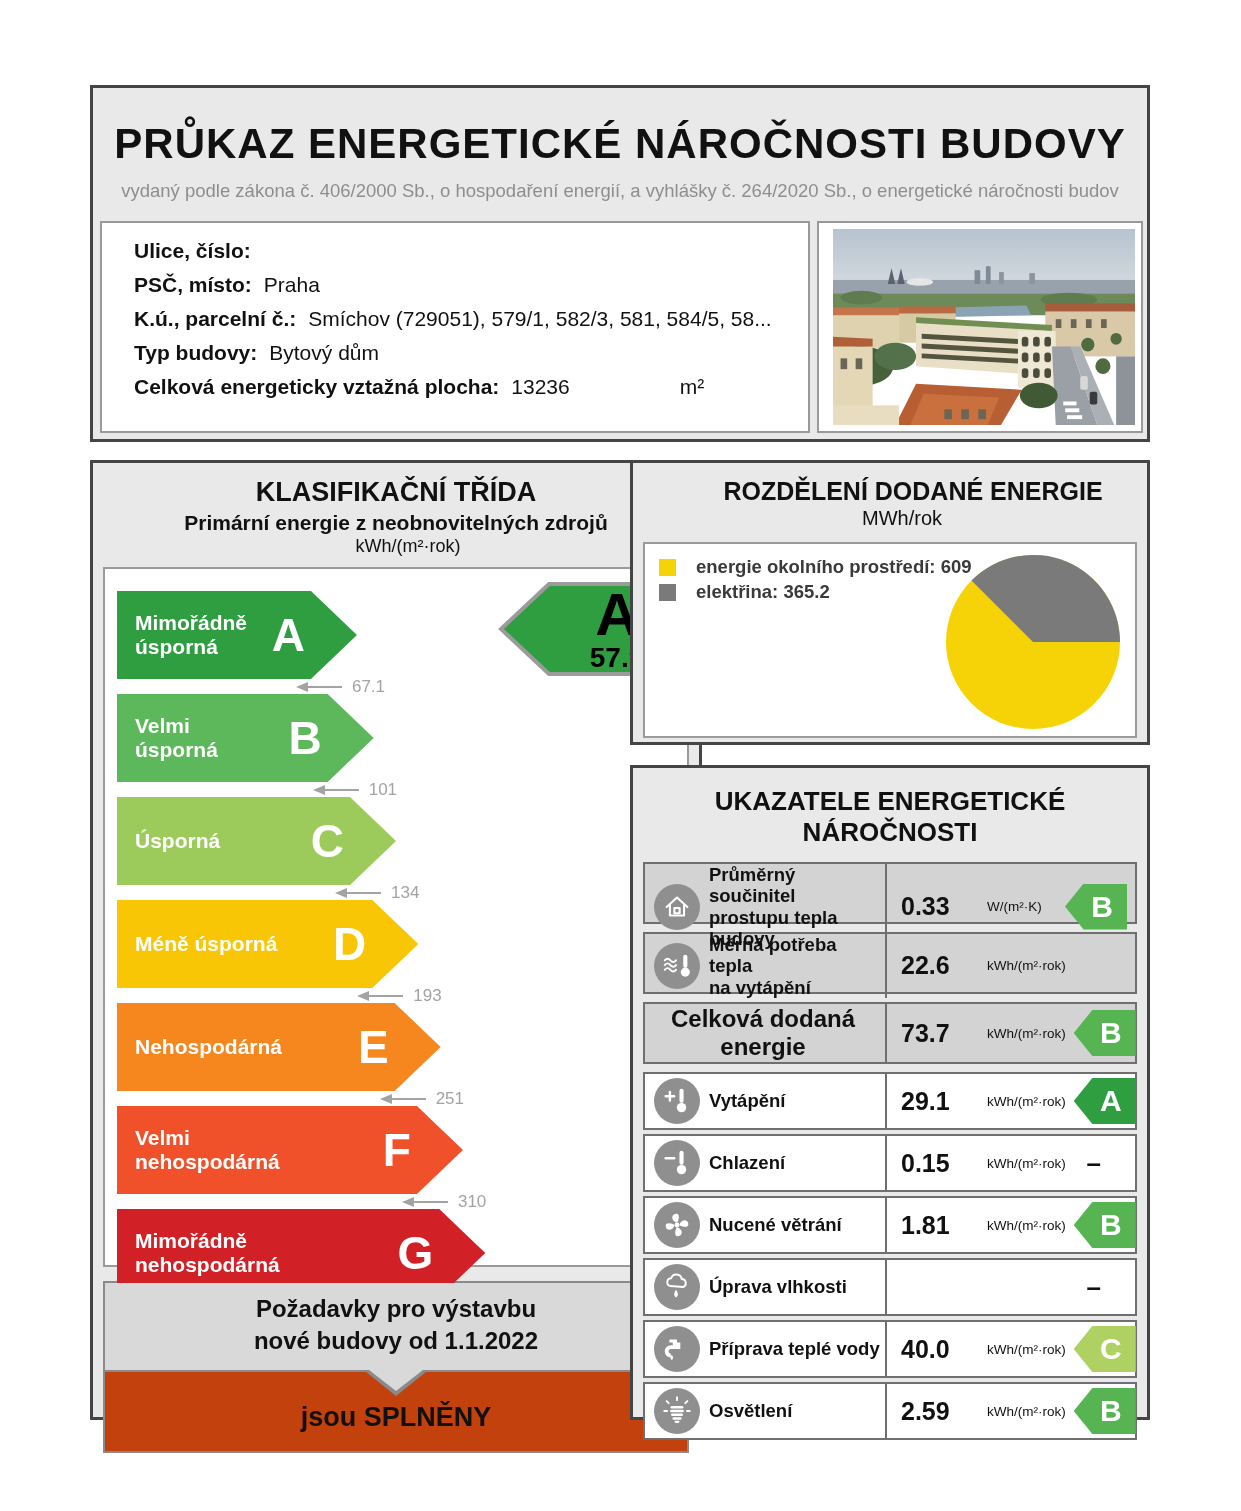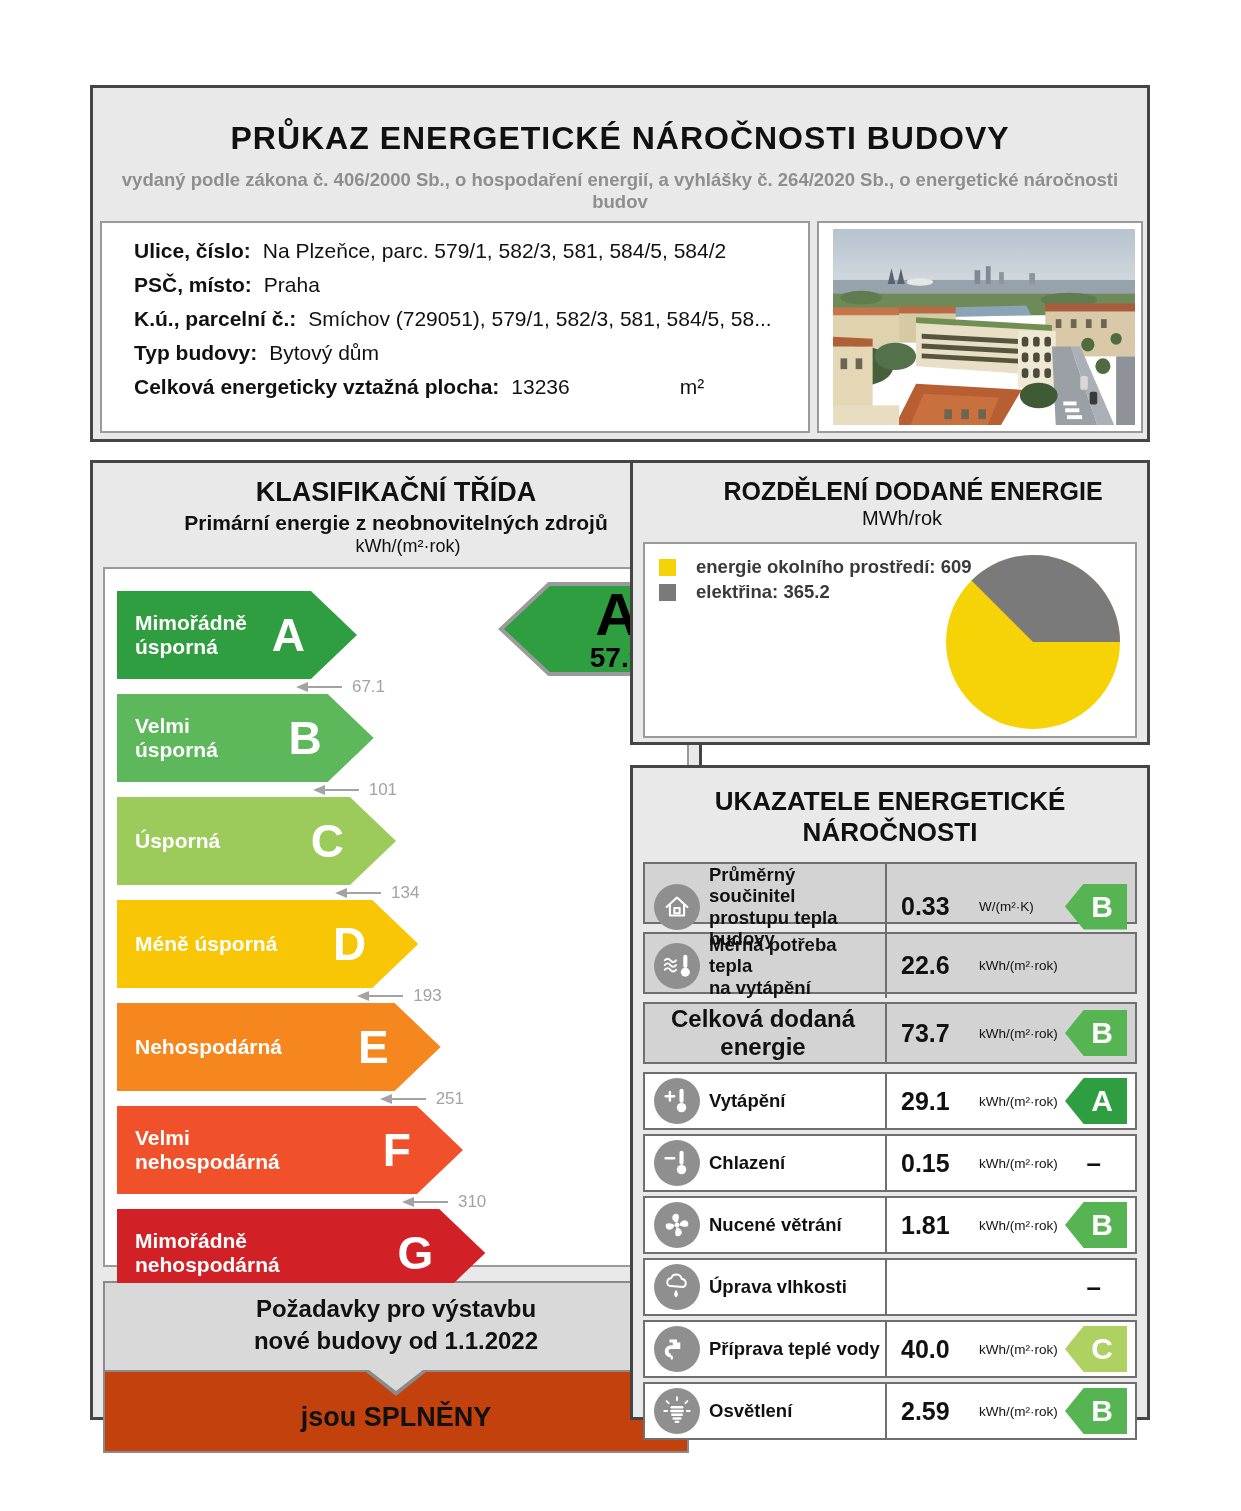--- a/index.html
+++ b/index.html
@@ -2,22 +2,22 @@
 <html><head>
 <meta charset="utf-8">
 <style>
   html,body{margin:0;padding:0;background:#fff;}
   body{width:1241px;height:1511px;position:relative;font-family:"Liberation Sans",sans-serif;color:#111;}
   .panel{position:absolute;background:#e9e9e9;border:3px solid #454545;box-sizing:border-box;}
   .whitebox{background:#fff;border:2px solid #9a9a9a;box-sizing:border-box;}
 
   
   #header-box{left:90px;top:85px;width:1060px;height:357px;}
-  .header-title{text-align:center;font-weight:bold;font-size:32px;letter-spacing:1px;margin-top:32px;}
-  .header-subtitle{text-align:center;font-weight:bold;font-size:18.5px;color:#8e8e8e;margin-top:12px;}
+  .header-title{text-align:center;font-weight:bold;font-size:42px;letter-spacing:1px;margin-top:32px;}
+  .header-subtitle{text-align:center;font-weight:normal;font-size:18.5px;color:#8e8e8e;margin-top:12px;}
   .address-box{position:absolute;left:7px;top:133px;width:710px;height:212px;padding:16px 0 0 32px;}
   .addr-row{font-size:21px;margin-bottom:10px;display:flex;align-items:baseline;}
   .addr-label{font-weight:bold;margin-right:12px;white-space:nowrap;}
   .addr-unit{margin-left:110px;}
   .photo-box{position:absolute;left:724px;top:133px;width:326px;height:212px;padding:6px 6px 6px 14px;}
   .photo-box svg{display:block;width:100%;height:100%;}
 
   
   #class-panel{left:90px;top:460px;width:612px;height:960px;}
   .panel-title{text-align:center;font-weight:bold;font-size:27px;margin-top:14px;}
@@ -50,39 +50,38 @@
 
   
   #ind-panel{left:630px;top:765px;width:520px;height:655px;padding:0 10px;}
   .ind-title{text-align:center;font-weight:bold;font-size:26px;margin:18px 0 14px;}
   .ind-row{border:2px solid #6f6f6f;background:#fff;display:grid;grid-template-columns:64px 1fr 250px;align-items:center;height:58px;margin-bottom:4px;box-sizing:border-box;}
   .ind-row.gray{background:#d3d3d3;height:62px;margin-bottom:8px;}
   .ind-row.total{grid-template-columns:1fr 250px;}
   .icon-circle{width:46px;height:46px;border-radius:50%;background:#8f8f8f;margin-left:9px;display:flex;align-items:center;justify-content:center;}
   .ind-label{font-weight:bold;font-size:18.5px;line-height:1.15;padding-right:4px;}
   .ind-row.total .ind-label{font-size:24px;text-align:center;}
-  .val-cell{border-left:2px solid #6f6f6f;align-self:stretch;display:flex;align-items:center;padding:0 8px 0 14px;box-sizing:border-box;}
+  .val-cell{border-left:2px solid #6f6f6f;align-self:stretch;display:flex;align-items:center;padding:0 8px 0 14px;box-sizing:border-box;gap:8px;}
   .val{font-weight:bold;font-size:25px;width:78px;flex:0 0 auto;}
   .unit{font-size:13.5px;flex:1;}
   .badge{width:62px;height:46px;flex:0 0 auto;clip-path:polygon(0 50%,30% 0,100% 0,100% 100%,30% 100%);display:flex;align-items:center;justify-content:center;color:#fff;font-weight:bold;font-size:30px;}
   .badge span{margin-left:12px;}
   .dash{font-weight:bold;font-size:26px;margin:0 26px 0 auto;}
 </style>
 </head>
 <body>
 
 <div class="panel" id="header-box">
   <div class="header-title">PRŮKAZ ENERGETICKÉ NÁROČNOSTI BUDOVY</div>
   <div class="header-subtitle">vydaný podle zákona č. 406/2000 Sb., o hospodaření energií, a vyhlášky č. 264/2020 Sb., o energetické náročnosti budov</div>
 
   <div class="address-box whitebox">
     <div>
         <div class="addr-row">
     <span class="addr-label">Ulice, číslo:</span>
-    <span class="addr-value">Na Plzeňce, parc. 579/1, 582/3, 581, 584/5, 584/2</span>
 
   </div>
         <div class="addr-row">
     <span class="addr-label">PSČ, místo:</span>
     <span class="addr-value">Praha</span>
 
   </div>
         <div class="addr-row">
     <span class="addr-label">K.ú., parcelní č.:</span>
     <span class="addr-value">Smíchov (729051), 579/1, 582/3, 581, 584/5, 58...</span>

